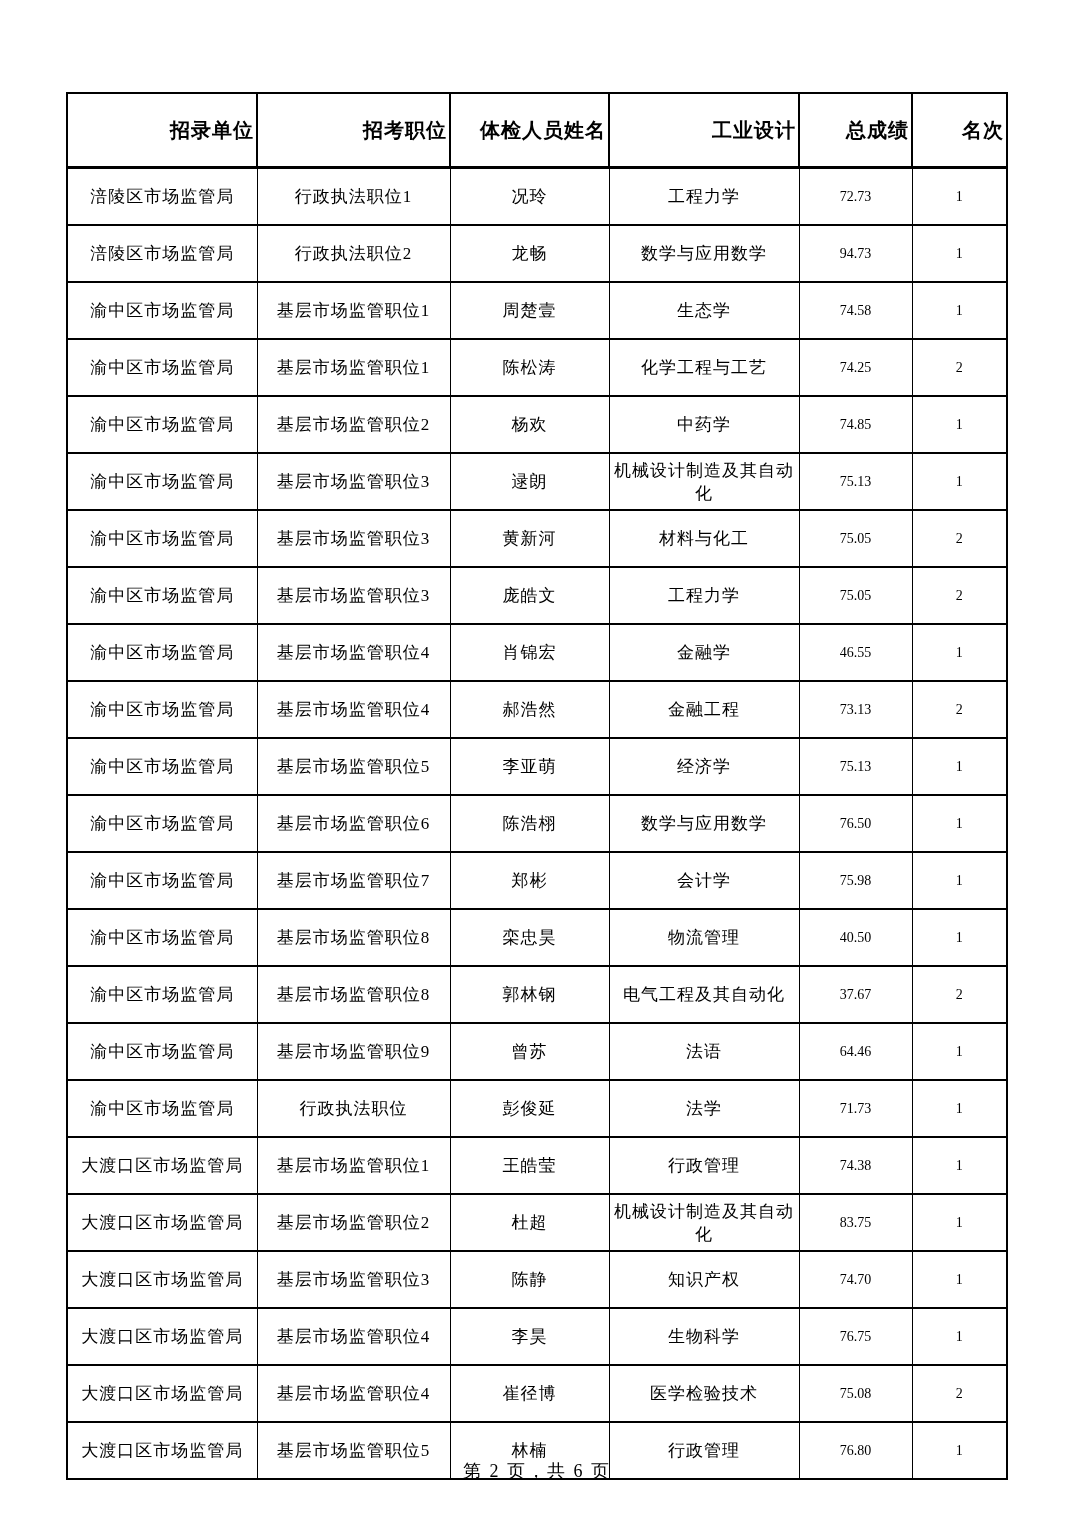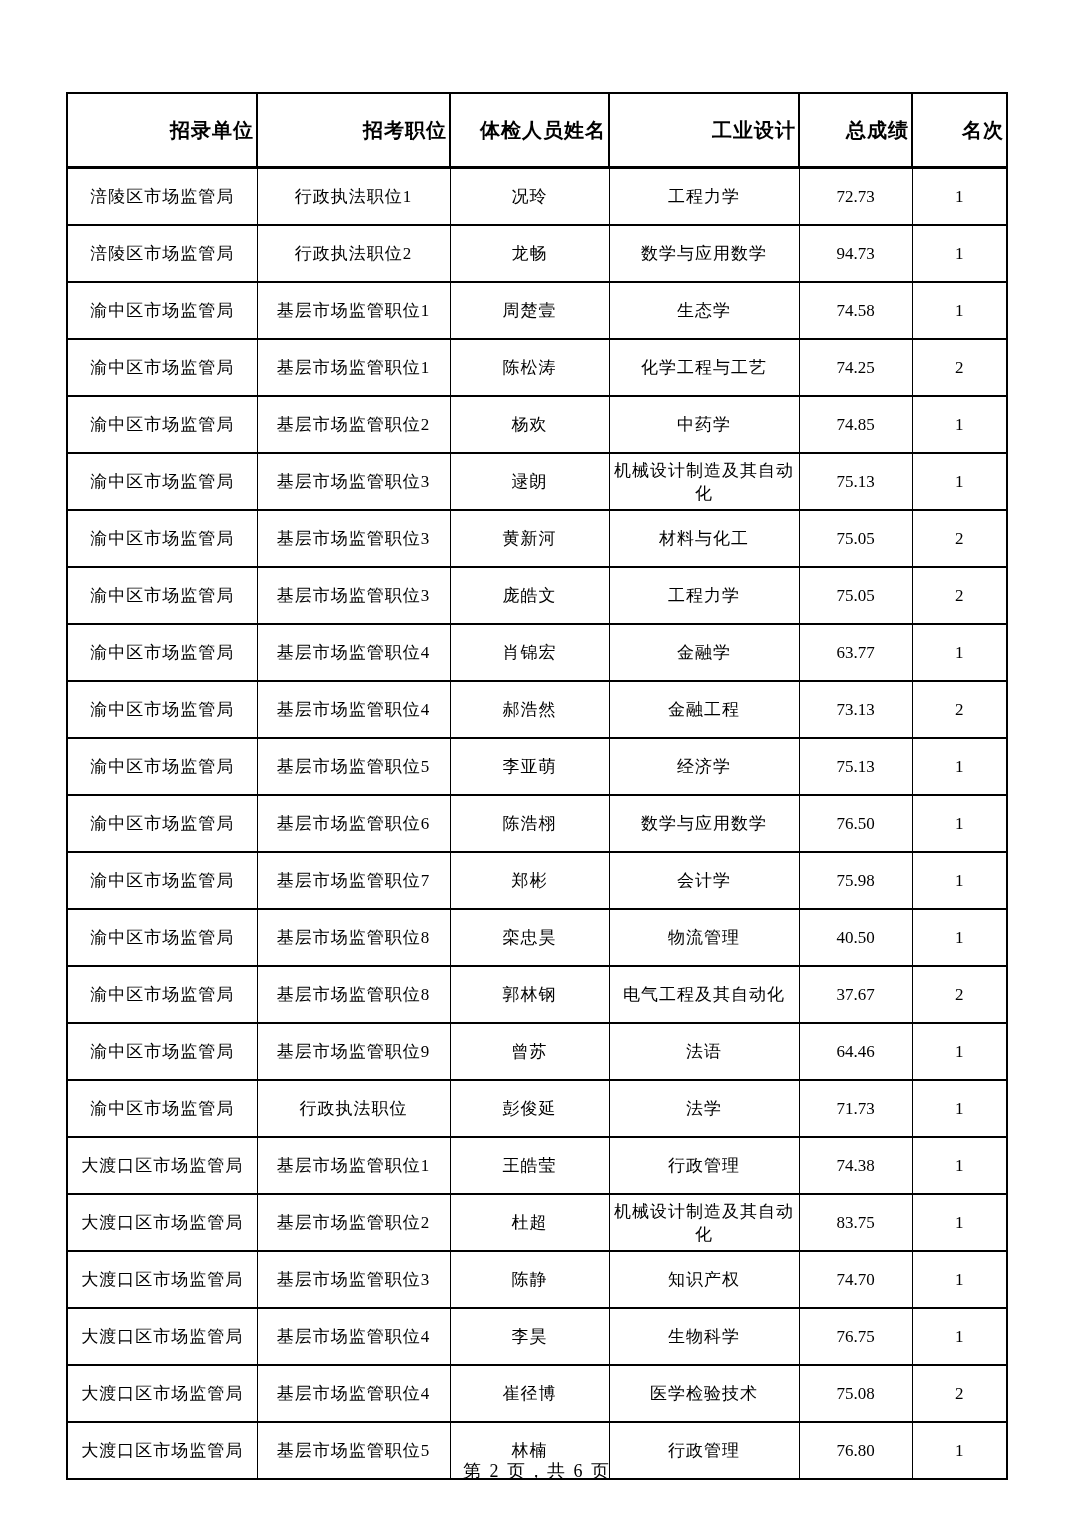--- a/index.html
+++ b/index.html
@@ -46,21 +46,21 @@
     border-left: 1px solid #000000;
     border-right: 1px solid #000000;
     border-top: 2px solid #000000;
     border-bottom: 2px solid #000000;
     line-height: 23px;
     padding: 2px 4px;
     letter-spacing: 1px;
     overflow: hidden;
   }
   table.results td.num {
-    font-size: 17px;
+    font-size: 14px;
     letter-spacing: 0;
     margin-left: 20px;
   }
   .footer {
     position: absolute;
     top: 1448px;
     left: 0;
     width: 1074px;
     text-align: center;
     font-size: 18px;
@@ -154,21 +154,21 @@
     <td>庞皓文</td>
     <td>工程力学</td>
     <td class="num">75.05</td>
     <td class="num">2</td>
   </tr>
         <tr>
     <td>渝中区市场监管局</td>
     <td>基层市场监管职位4</td>
     <td>肖锦宏</td>
     <td>金融学</td>
-    <td class="num">63.77</td>
+    <td class="num">46.55</td>
     <td class="num">1</td>
   </tr>
         <tr>
     <td>渝中区市场监管局</td>
     <td>基层市场监管职位4</td>
     <td>郝浩然</td>
     <td>金融工程</td>
     <td class="num">73.13</td>
     <td class="num">2</td>
   </tr>

